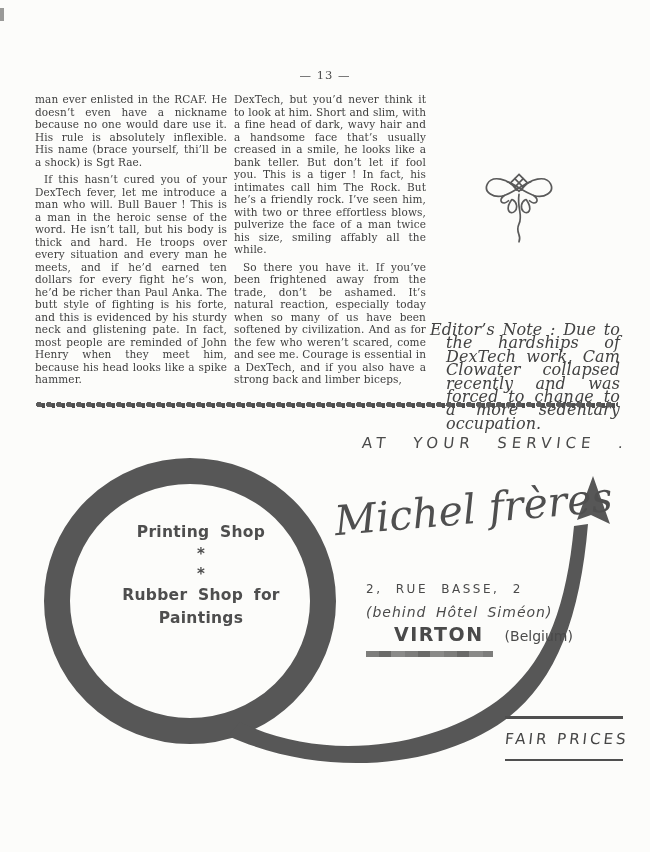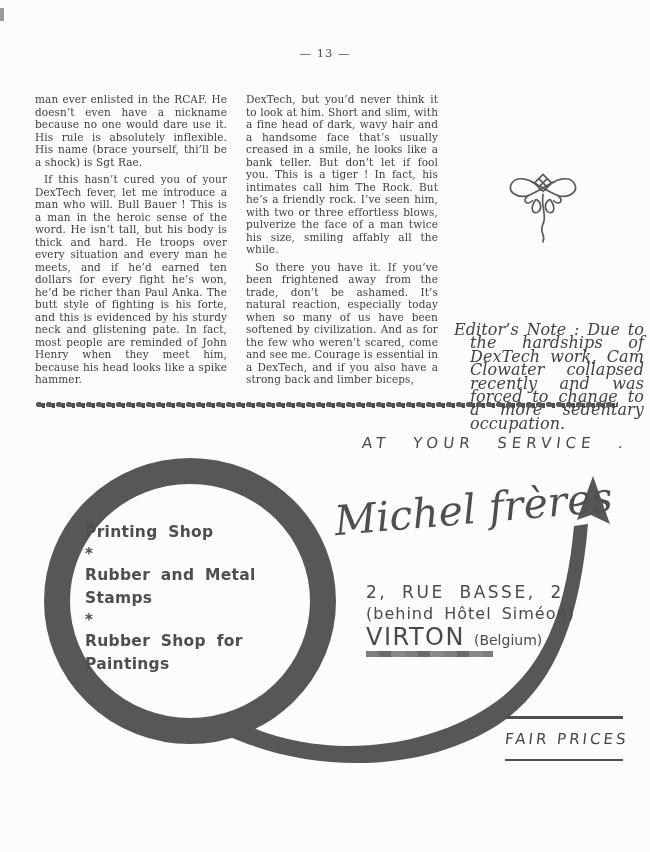--- a/index.html
+++ b/index.html
@@ -4,26 +4,26 @@
 <style>
   html,body { margin:0; padding:0; background:#e8e8e6; }
   .page {
     position:relative; width:650px; height:852px;
     background:#fcfcfa; overflow:hidden;
     font-family:"DejaVu Serif", serif; color:#3e3e3e;
   }
   .edge-mark { position:absolute; left:0; top:8px; width:4px; height:13px; background:#9a9a98; }
 
   .page-number {
-    position:absolute; left:0; top:46px; width:650px; text-align:center;
+    position:absolute; left:0; top:68px; width:650px; text-align:center;
     font-size:11.5px; letter-spacing:1px; color:#4c4c4c;
   }
 
   
-  .columns { position:absolute; left:35px; top:93px; display:flex; gap:19px; }
+  .columns { position:absolute; left:35px; top:93px; display:flex; gap:7px; }
   .col { width:192px; font-size:10.5px; line-height:12.5px; text-align:justify; letter-spacing:0.1px; }
   .col p { margin:0 0 5px 0; }
   .col p.ind { text-indent:9px; }
   .col3 { position:relative; width:187px; height:320px; }
 
   .flourish { position:absolute; left:46px; top:76px; }
 
   .editors-note {
     position:absolute; left:-3px; top:230px; width:190px; box-sizing:border-box;
     font-style:italic; font-size:16px; line-height:13.4px;
@@ -49,32 +49,32 @@
     letter-spacing:5px; word-spacing:13px; transform:skewX(-6deg);
     white-space:nowrap;
   }
   .brand {
     position:absolute; left:334px; top:66px; width:260px;
     font-style:italic; font-size:41px; color:#4f4f4f;
     transform:rotate(-5deg); white-space:nowrap;
   }
 
   .services {
-    position:absolute; left:85px; top:101px; width:186px; 
+    position:absolute; left:108px; top:101px; width:186px; text-align:center;
     font-family:"DejaVu Sans", sans-serif; font-weight:bold; color:#4e4e4e;
   }
   .svc { font-size:15.5px; line-height:23px; word-spacing:5px; letter-spacing:0.3px; }
   .star { font-size:15px; line-height:20px; }
 
   .addr { position:absolute; left:366px; font-family:"DejaVu Sans", sans-serif; color:#4a4a4a; white-space:nowrap; }
-  .addr1 { top:162px; font-size:17px; letter-spacing:2.5px; word-spacing:7px; }
-  .addr2 { top:184px; font-size:16px; letter-spacing:1px; word-spacing:4px; }
+  .addr1 { top:162px; font-size:12px; letter-spacing:2.5px; word-spacing:7px; }
+  .addr2 { top:184px; font-size:14px; letter-spacing:1px; word-spacing:4px;font-style:italic; }
   .cityline { top:203px; }
-  .city { font-size:24px; font-weight:normal; letter-spacing:1.5px; }
-  .country { font-size:14px; margin-left:9px; }
+  .city { font-size:19px; font-weight:bold; letter-spacing:1.5px;margin-left:28px; }
+  .country { font-size:14px; margin-left:21px; }
   .addr-bar {
     position:absolute; left:366px; top:231px; width:127px; height:6px;
     background:repeating-linear-gradient(90deg,#7d7d7b 0 13px,#6a6a68 13px 25px,#8a8a88 25px 39px);
   }
 
   .fair { position:absolute; left:505px; top:296px; width:118px; }
   .fair-line { height:2.5px; background:#4f4f4f; }
   .fair-text {
     font-family:"DejaVu Sans", sans-serif; font-size:15px; color:#464646;
     letter-spacing:3px; transform:skewX(-6deg); text-align:center;
@@ -133,21 +133,20 @@
                C 430 330, 320 342, 240 302 Z" fill="#575757"></path>
       <polygon points="593,56 610,104 591,95 577,100" fill="#575757"></polygon>
     </svg>
 
     <div class="tagline">AT YOUR SERVICE . . .</div>
     <div class="brand">Michel frères</div>
 
     <div class="services">
       <div class="svc">Printing Shop</div>
       <div class="star">*</div>
-      <div class="svc">Rubber and Metal Stamps</div>
       <div class="star">*</div>
       <div class="svc">Rubber Shop for Paintings</div>
     </div>
 
     <div class="addr addr1">2, RUE BASSE, 2</div>
     <div class="addr addr2">(behind Hôtel Siméon)</div>
     <div class="addr cityline">
       <span class="city">VIRTON</span><span class="country">(Belgium)</span>
     </div>
     <div class="addr-bar"></div>

